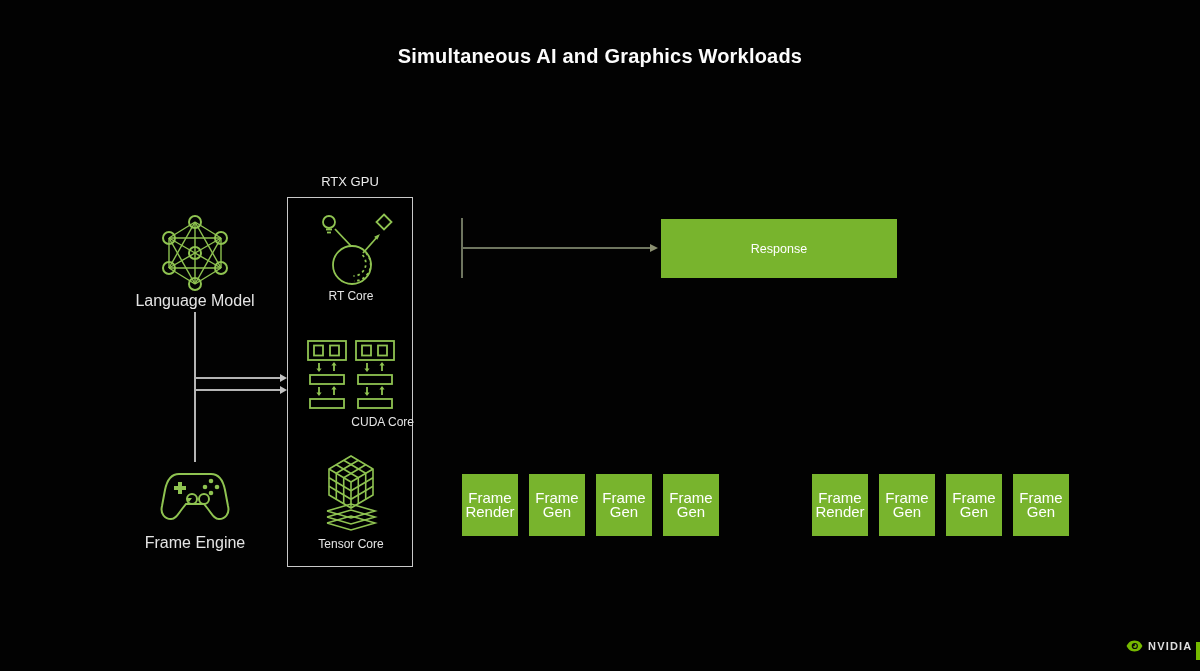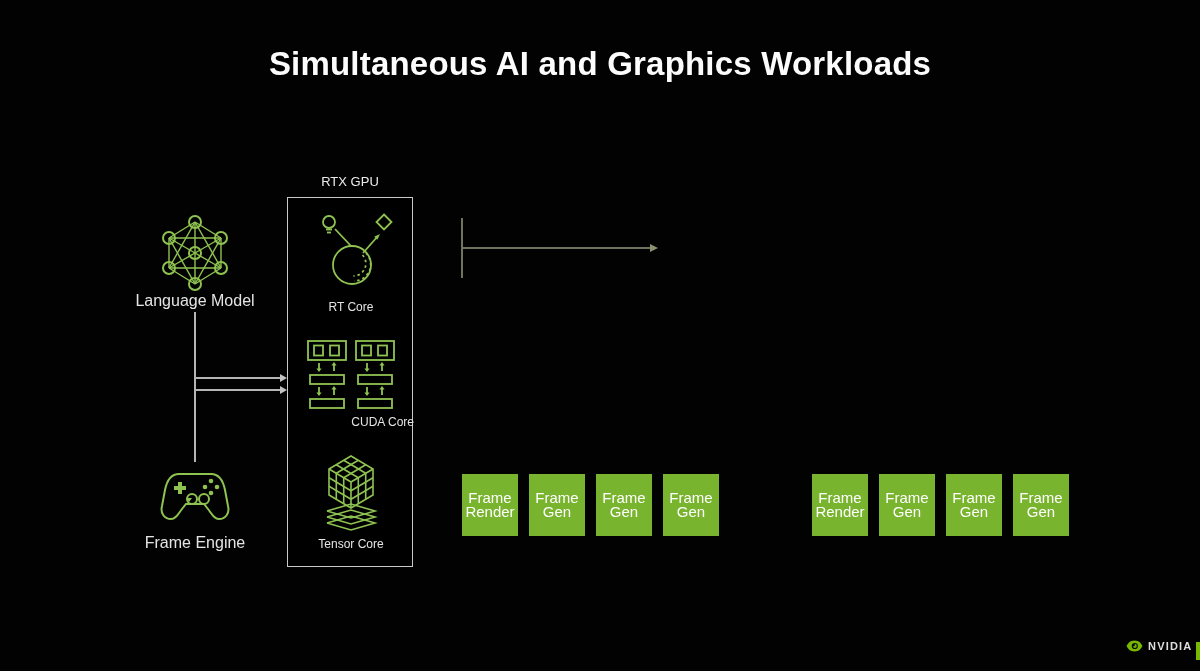--- a/index.html
+++ b/index.html
@@ -5,21 +5,21 @@
   * { margin:0; padding:0; box-sizing:border-box; }
   html,body { background:#000; }
   body {
     width:1200px; height:671px; position:relative; overflow:hidden;
     font-family:"Liberation Sans", sans-serif;
   }
   .stage { position:absolute; left:0; top:0; width:1200px; height:671px; background:#020202; }
 
   .slide-title {
     position:absolute; left:0; top:45px; width:1200px;
-    text-align:center; color:#fcfcfc; font-size:33px; font-weight:bold;
+    text-align:center; color:#fcfcfc; font-size:20px; font-weight:bold;
     letter-spacing:0.2px;
   }
 
   .lbl {
     position:absolute; text-align:center; color:#e4e4e4; font-size:16px;
     line-height:14px; white-space:nowrap;
   }
 
   
   .gpu-box {
@@ -128,21 +128,21 @@
           <line x1="15" y1="26.5" x2="19" y2="26.5"></line>
         <line x1="23" y1="23" x2="39" y2="40"></line>
         <circle cx="40" cy="59" r="19"></circle>
         <path d="M54 47 A16.5 16.5 0 0 1 42 75" stroke-dasharray="2.5,3"></path>
         <path d="M50.5 49 A12.5 12.5 0 0 1 41.5 70" stroke-dasharray="2.5,3"></path>
         <line x1="51" y1="47" x2="66" y2="30"></line>
         <polygon points="72,8.5 79.5,16 72,23.5 64.5,16"></polygon>
       </g>
       <polygon fill="#8fc351" points="68,28 65.3,33.8 62.2,30.7"></polygon>
     </svg>
-    <div class="core-label" style="top:102px;">RT Core</div>
+    <div class="core-label" style="top:91px;">RT Core</div>
 
     <svg style="left:19px; top:142px;" width="88" height="68" viewBox="0 0 88 68">
       <g class="icon-stroke" stroke-width="1.8">
         <g>
           <rect x="1" y="1" width="38" height="19"></rect>
           <rect x="7" y="5.5" width="9" height="10"></rect>
             <rect x="23" y="5.5" width="9" height="10"></rect>
           <line x1="12" y1="23" x2="12" y2="30"></line>
             <line x1="27" y1="31" x2="27" y2="24"></line>
           <rect x="3" y="35" width="34" height="9"></rect>
@@ -200,20 +200,23 @@
         <polyline points="16,75 40,68 64,75 40,82 16,75"></polyline>
       </g>
     </svg>
     <div class="core-label" style="top:339px;">Tensor Core</div>
   </div>
 
   <div class="vline dim" style="left:461px; top:218px; height:60px;"></div>
   <div class="hline dim" style="left:461px; top:247px; width:190px;"></div>
   <div class="arrowhead-right dim" style="left:650px; top:244px;"></div>
 
+  <div class="green-box response-box">
+    <span>Response</span>
+  </div>
 
   <div class="green-box frame-box" style="left:462px;">
     <span>Frame</span>
     <span>Render</span>
   </div>
   <div class="green-box frame-box" style="left:529px;">
     <span>Frame</span>
     <span>Gen</span>
   </div>
   <div class="green-box frame-box" style="left:596px;">

